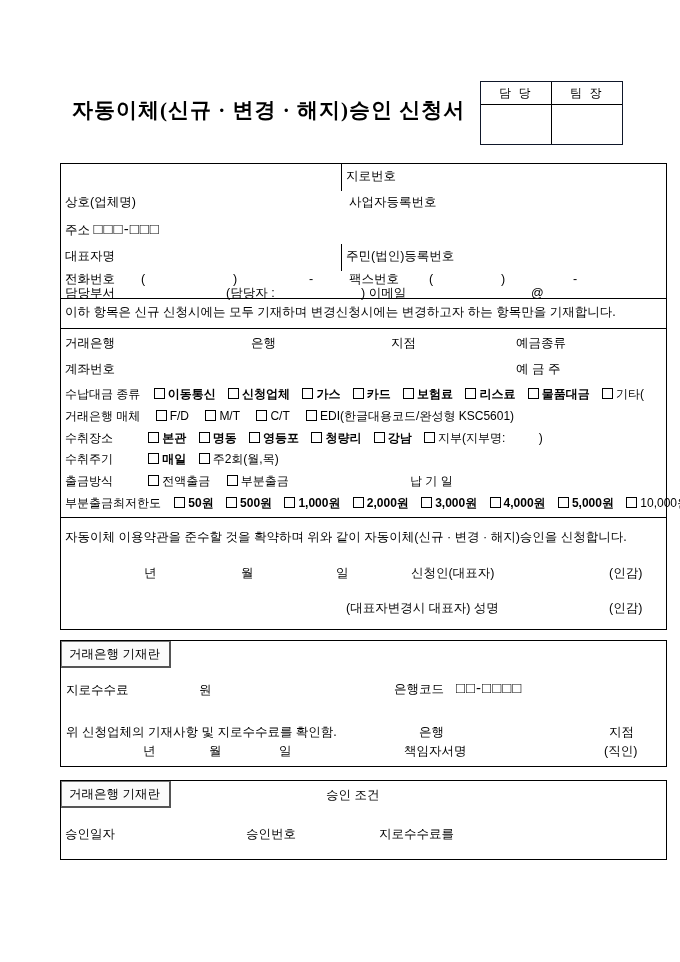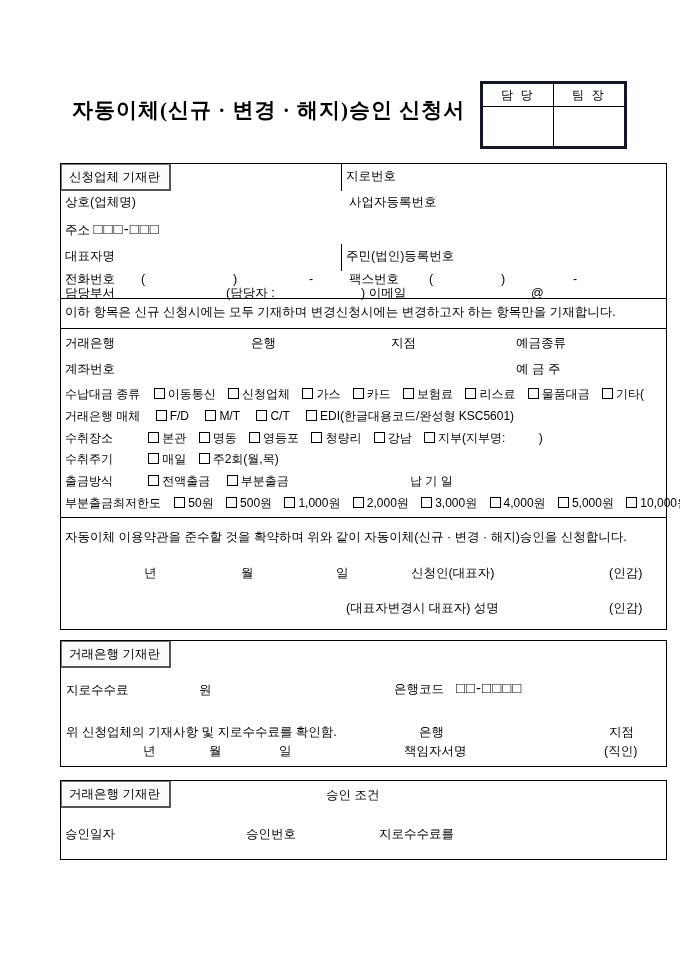--- a/index.html
+++ b/index.html
@@ -4,21 +4,21 @@
 <style>
   html,body{margin:0;padding:0;background:#ffffff;}
   body{width:680px;height:962px;position:relative;font-family:"Liberation Sans",sans-serif;color:#000;}
   .page{position:absolute;inset:0;background:#fff;}
 
   .title{position:absolute;left:72px;top:96px;font-family:"Liberation Serif",serif;
          font-weight:bold;font-size:21px;letter-spacing:1px;white-space:nowrap;}
 
   
   .approve{position:absolute;left:480px;top:81px;width:141px;height:62px;
-           border:3px solid #0f172a;display:grid;grid-template-columns:1fr 1fr;grid-template-rows:23px 1fr;}
+           border:1px solid #0f172a;display:grid;grid-template-columns:1fr 1fr;grid-template-rows:23px 1fr;}
   .approve .hcell{border-bottom:1px solid #000;display:flex;align-items:center;justify-content:center;
            font-size:12px;letter-spacing:2px;}
   .approve .hcell.first,.approve .bcell.first{border-right:1px solid #000;}
 
   
   .box{position:absolute;left:60px;width:605px;border:1px solid #000;background:#fff;}
   .box1{top:163px;height:465px;}
   .box2{top:640px;height:125px;}
   .box3{top:780px;height:78px;}
 
@@ -26,41 +26,40 @@
        background:#fbfbfb;border:1px solid #777;border-right:2px solid #555;border-bottom:2px solid #555;}
 
   .r{position:absolute;white-space:nowrap;font-size:12.5px;line-height:15px;}
   .abs{position:absolute;white-space:nowrap;}
   .hline{position:absolute;left:0;right:0;height:1px;background:#000;}
   .vline{position:absolute;width:1px;background:#000;}
 
   .cb{display:inline-block;width:11px;height:11px;border:1px solid #000;margin-right:3px;
       vertical-align:-1px;background:#fff;box-sizing:border-box;}
   .opt{margin-right:13px;}
-  .opt.tight{margin-right:9px;}
+  .opt.tight{margin-right:9px;font-weight:bold;}
   .boxes{font-size:15px;letter-spacing:1px;}
   .small{font-size:12px;}
 </style>
 </head>
 <body>
 
 <div class="page">
 
   <div class="title">자동이체(신규 · 변경 · 해지)승인 신청서</div>
 
   <div class="approve">
     <div class="hcell first">담 당</div>
     <div class="hcell">팀 장</div>
     <div class="bcell first"></div>
     <div class="bcell"></div>
   </div>
 
   <div class="box box1">
 
-    <div class="tab">신청업체 기재란</div>
 
     <span class="vline" style="left:280px;top:0;height:27px"></span>
     <div class="r" style="left:285px;top:5px">지로번호</div>
 
     <div class="r" style="left:4px;top:31px">상호(업체명)</div>
     <div class="r" style="left:288px;top:31px">사업자등록번호</div>
 
     <div class="r" style="left:4px;top:57px">
       <span>주소</span>
       <span class="boxes">□□□-□□□</span>

